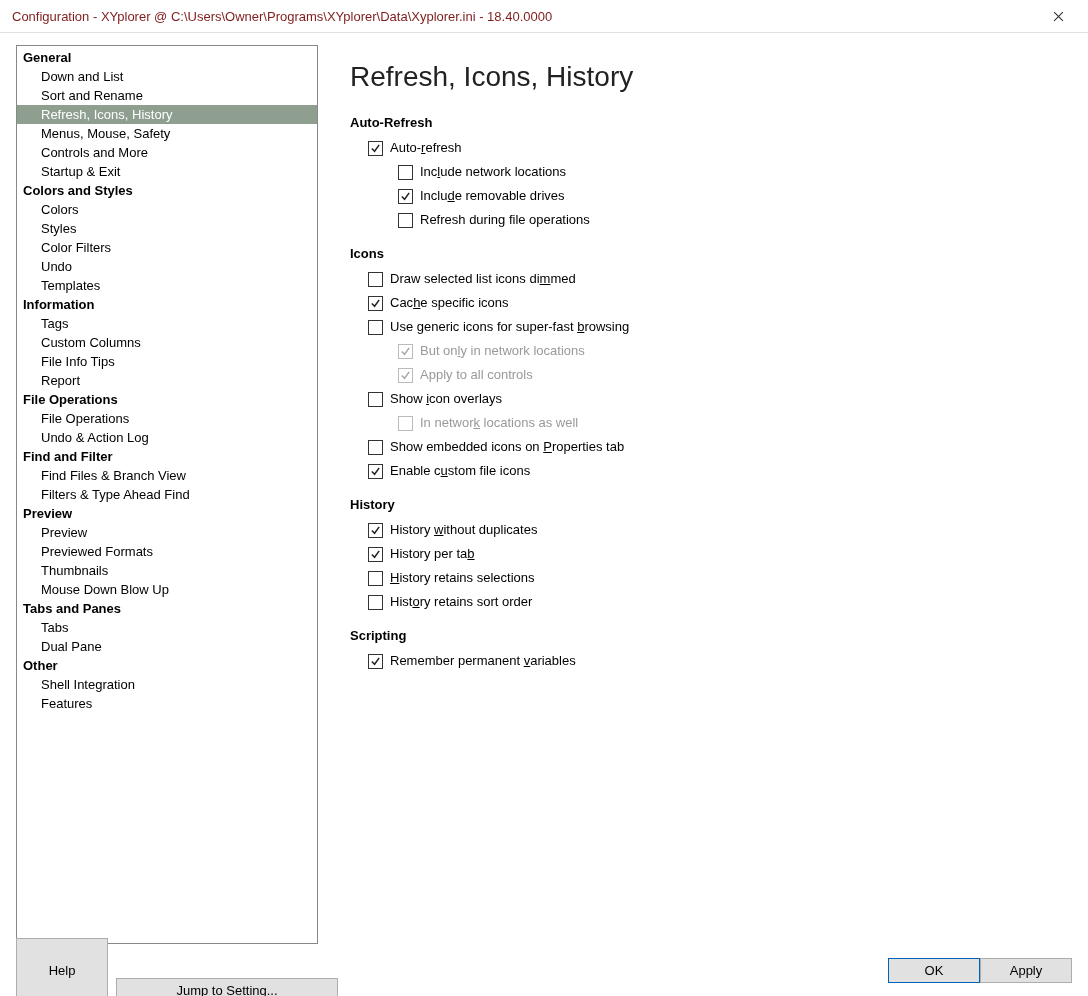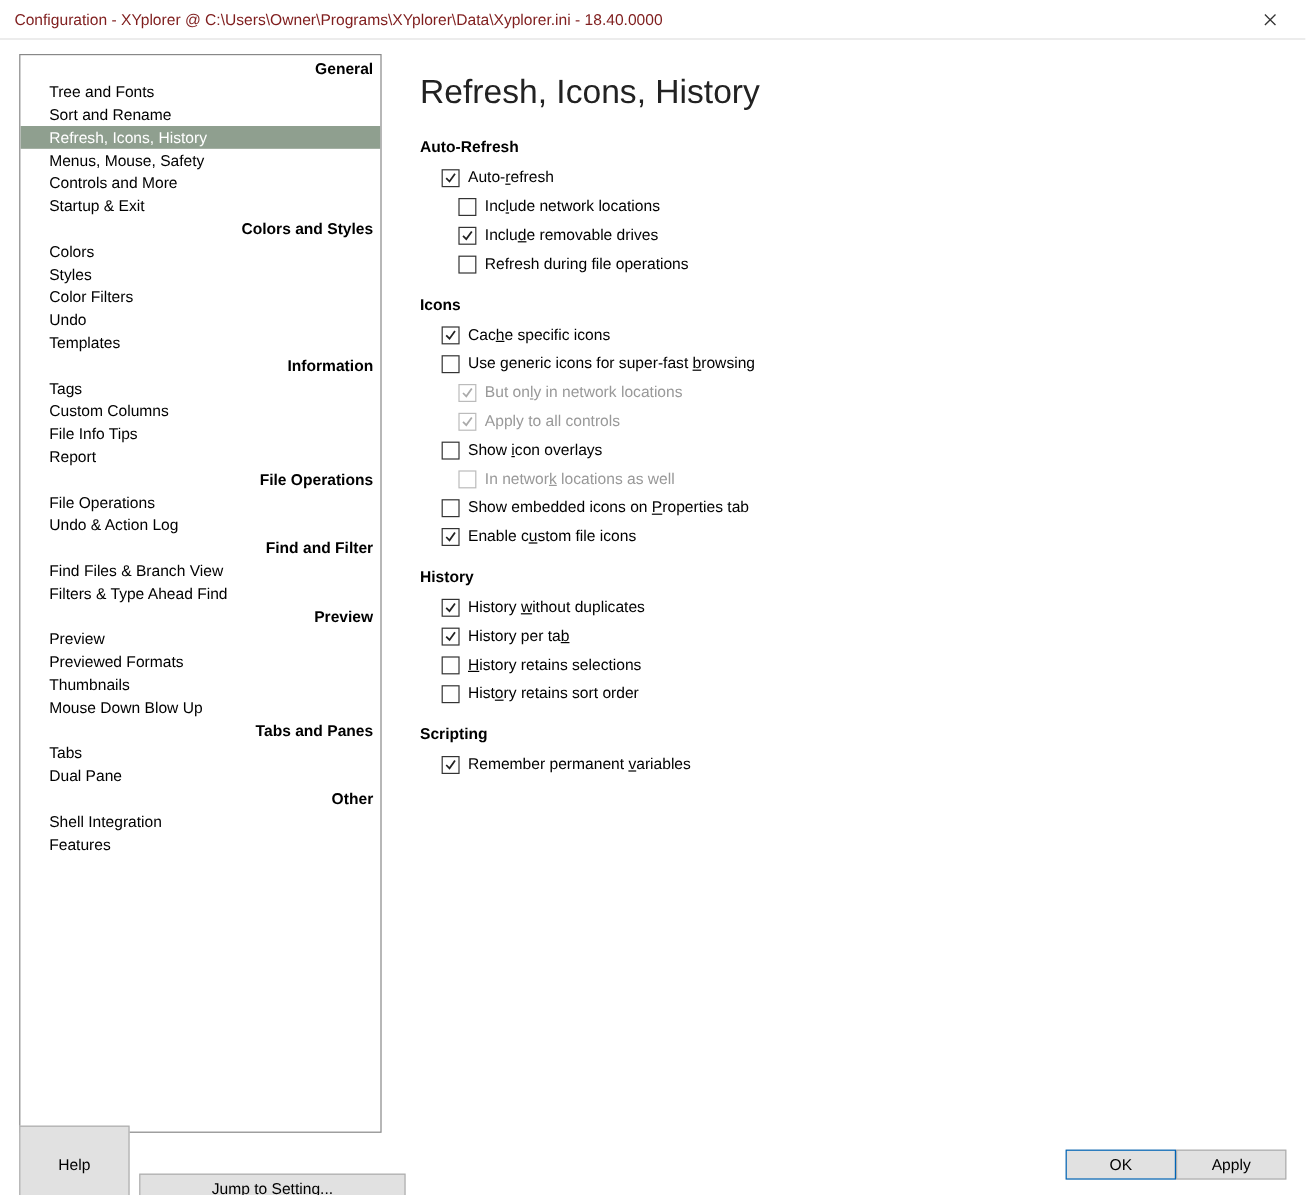--- a/index.html
+++ b/index.html
@@ -41,21 +41,20 @@
     border: 1px solid #888;
     background: #fff;
     overflow-y: auto;
     overflow-x: hidden;
     padding: 2px 0;
   }
   .tree-cat {
     padding: 2px 6px 2px 6px;
     font-weight: 700;
     cursor: default;
-    text-align: right;
   }
   .tree-item {
     padding: 2px 6px 2px 24px;
     cursor: default;
     white-space: nowrap;
   }
   .tree-item.selected {
     background: #8f9f8f;
     color: #fff;
   }
@@ -74,21 +73,21 @@
     font-weight: 700;
     margin: 14px 0 6px 0;
   }
   .check-row {
     display: flex;
     align-items: center;
     padding: 2px 0;
     margin-left: 18px;
     line-height: 20px;
   }
-  .check-row.indent1 { margin-left: 32px; }
+  .check-row.indent1 { margin-left: 48px; }
   .checkbox {
     width: 15px; height: 15px;
     border: 1px solid #333;
     margin-right: 7px;
     display: inline-flex;
     align-items: center;
     justify-content: center;
     background: #fff;
     flex-shrink: 0;
   }
@@ -132,21 +131,21 @@
     <svg viewBox="0 0 10 10">
         <path d="M1 1 L9 9 M9 1 L1 9" stroke="#333" stroke-width="1" fill="none"></path>
       </svg>
   </div>
 </div>
 <div class="sep-line"></div>
 
 <div class="body-area">
   <div class="tree-panel" id="tree-panel">
       <div class="tree-cat">General</div>
-      <div class="tree-item">Tree and Fonts</div>
+      <div class="tree-item">Down and List</div>
       <div class="tree-item">Sort and Rename</div>
       <div class="tree-item selected">Refresh, Icons, History</div>
       <div class="tree-item">Menus, Mouse, Safety</div>
       <div class="tree-item">Controls and More</div>
       <div class="tree-item">Startup &amp; Exit</div>
       <div class="tree-cat">Colors and Styles</div>
       <div class="tree-item">Colors</div>
       <div class="tree-item">Styles</div>
       <div class="tree-item">Color Filters</div>
       <div class="tree-item">Undo</div>
@@ -197,20 +196,24 @@
             </svg>
           </span>
           <span class="check-label">Inclu<u>d</u>e removable drives</span>
         </div>
         <div class="check-row indent1">
           <span class="checkbox"></span>
           <span class="check-label">Refresh during file operations</span>
         </div>
         <div class="section-head">Icons</div>
         <div class="check-row">
+          <span class="checkbox"></span>
+          <span class="check-label">Draw selected list icons di<u>m</u>med</span>
+        </div>
+        <div class="check-row">
           <span class="checkbox checked">
             <svg viewBox="0 0 12 12">
               <path d="M2 6 L5 9 L10 2" stroke="#222" stroke-width="1.6" fill="none"></path>
             </svg>
           </span>
           <span class="check-label">Cac<u>h</u>e specific icons</span>
         </div>
         <div class="check-row">
           <span class="checkbox"></span>
           <span class="check-label">Use generic icons for super-fast <u>b</u>rowsing</span>

